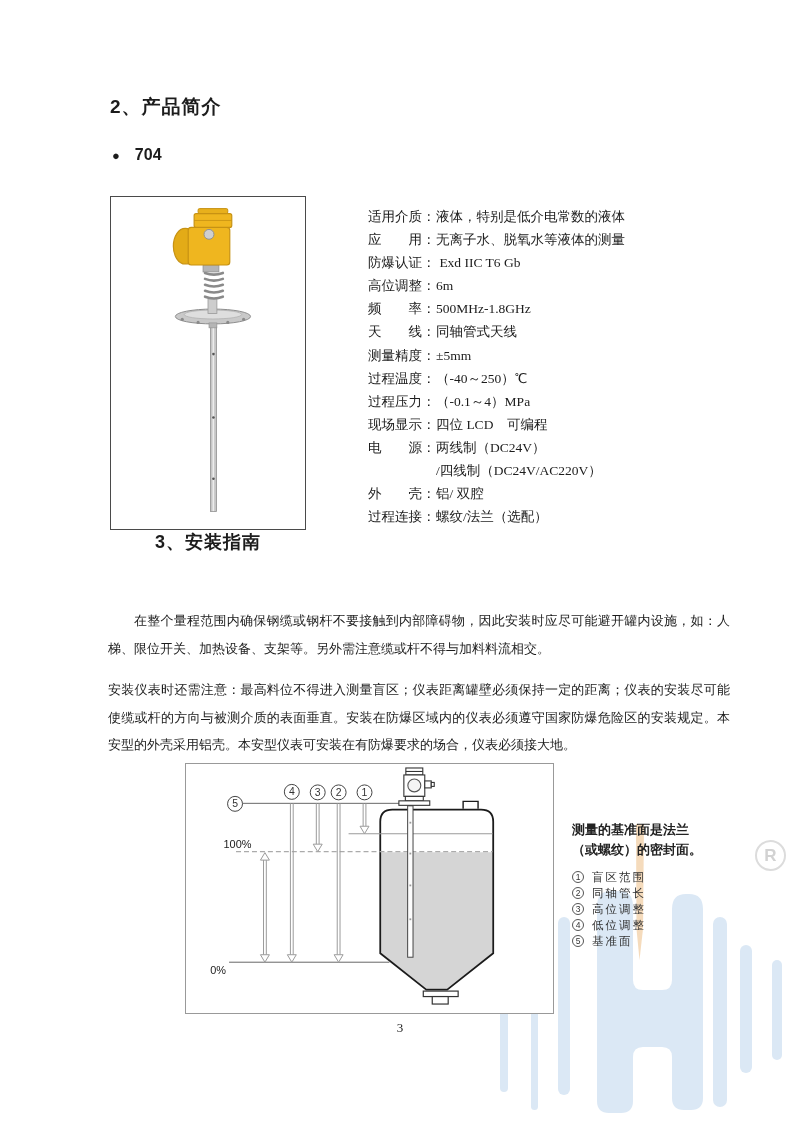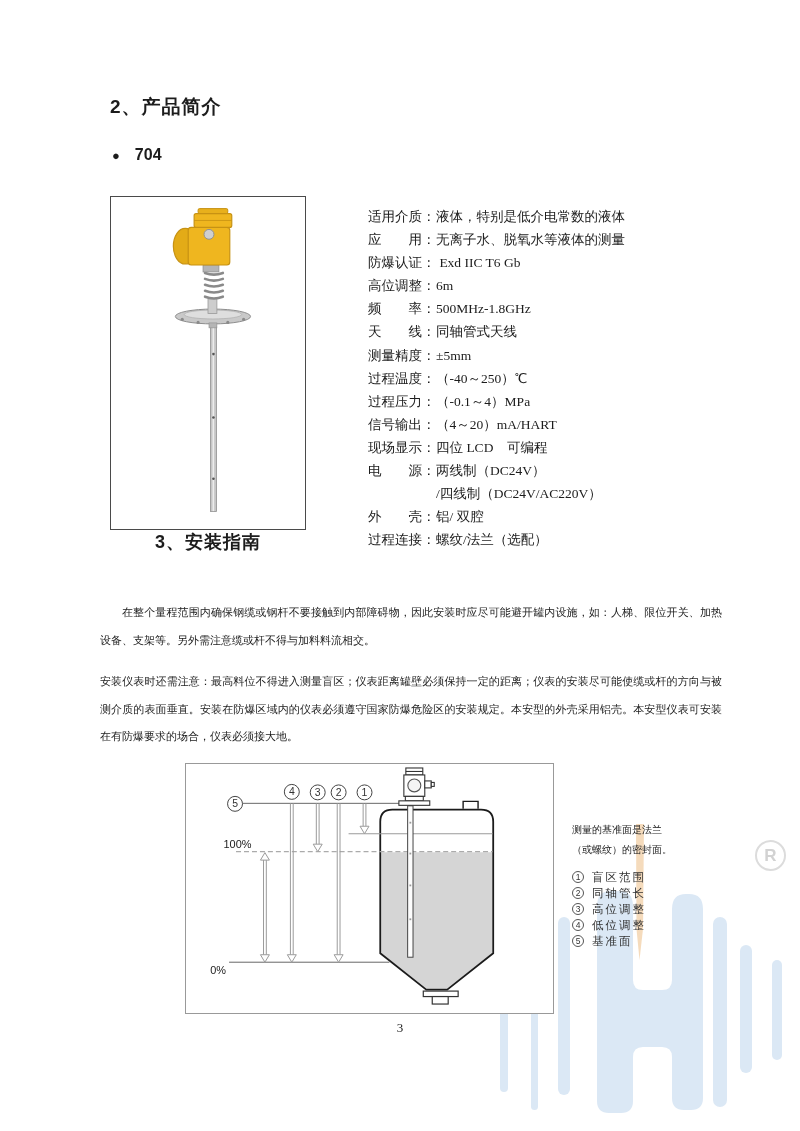--- a/index.html
+++ b/index.html
@@ -27,35 +27,35 @@
   .product-photo svg{display:block;width:100%;height:100%;}
 
   .specs{position:absolute;left:368px;top:205px;width:390px;z-index:1;}
   .spec-row{line-height:23.1px;font-size:13.5px;white-space:pre;}
   .spec-label{display:inline-block;min-width:68px;}
   .spec-value{}
 
   
   .sec3-title{position:absolute;left:155px;top:530px;margin:0;font:bold 18px "Liberation Sans",sans-serif;
         letter-spacing:1px;z-index:1;}
-  .para{position:absolute;left:100px;width:622px;margin:0;font-size:11px;line-height:27.5px;
+  .para{position:absolute;left:100px;width:622px;margin:8px;font-size:13px;line-height:27.5px;
         text-align:justify;z-index:1;}
   .para1{top:599px;text-indent:2em;}
   .para2{top:668px;}
 
   
   .diagram{position:absolute;left:185px;top:763px;width:369px;height:251px;border:1px solid #999;
         background:#fff;z-index:1;}
   .diagram svg{display:block;width:100%;height:100%;font-family:"Liberation Sans",sans-serif;}
   .liquid{fill:var(--liquid-gray,#d5d5d5);}
 
   
   .legend{position:absolute;left:572px;top:820px;width:150px;z-index:2;
         font-family:"Liberation Sans",sans-serif;}
-  .legend-note{font-weight:normal;font-size:10px;line-height:20px;color:#222;}
+  .legend-note{font-weight:bold;font-size:13px;line-height:20px;color:#222;}
   .legend-items{margin-top:9px;}
   .legend-item{display:flex;align-items:center;height:16px;margin-bottom:0;}
   .lg-circ{flex:0 0 auto;width:12px;height:12px;border:1px solid #555;border-radius:50%;
         display:inline-flex;align-items:center;justify-content:center;
         font-size:8.5px;line-height:1;color:#333;}
   .lg-text{margin-left:8px;font-size:11.5px;color:#333;letter-spacing:2px;}
 
   .page-number{position:absolute;left:0;top:1020px;width:100%;text-align:center;
         font-size:13px;z-index:1;}
 </style>
@@ -142,21 +142,20 @@
       <div class="spec-row"><span class="spec-label">频　　率：</span><span class="spec-value">500MHz-1.8GHz</span></div>
 
       <div class="spec-row"><span class="spec-label">天　　线：</span><span class="spec-value">同轴管式天线</span></div>
 
       <div class="spec-row"><span class="spec-label">测量精度：</span><span class="spec-value">±5mm</span></div>
 
       <div class="spec-row"><span class="spec-label">过程温度：</span><span class="spec-value">（-40～250）℃</span></div>
 
       <div class="spec-row"><span class="spec-label">过程压力：</span><span class="spec-value">（-0.1～4）MPa</span></div>
 
-      <div class="spec-row"><span class="spec-label">信号输出：</span><span class="spec-value">（4～20）mA/HART</span></div>
 
       <div class="spec-row"><span class="spec-label">现场显示：</span><span class="spec-value">四位 LCD　可编程</span></div>
 
       <div class="spec-row"><span class="spec-label">电　　源：</span><span class="spec-value">两线制（DC24V）</span></div>
 
       <div class="spec-row"><span class="spec-label"></span><span class="spec-value">/四线制（DC24V/AC220V）</span></div>
 
       <div class="spec-row"><span class="spec-label">外　　壳：</span><span class="spec-value">铝/ 双腔</span></div>
 
       <div class="spec-row"><span class="spec-label">过程连接：</span><span class="spec-value">螺纹/法兰（选配）</span></div>

